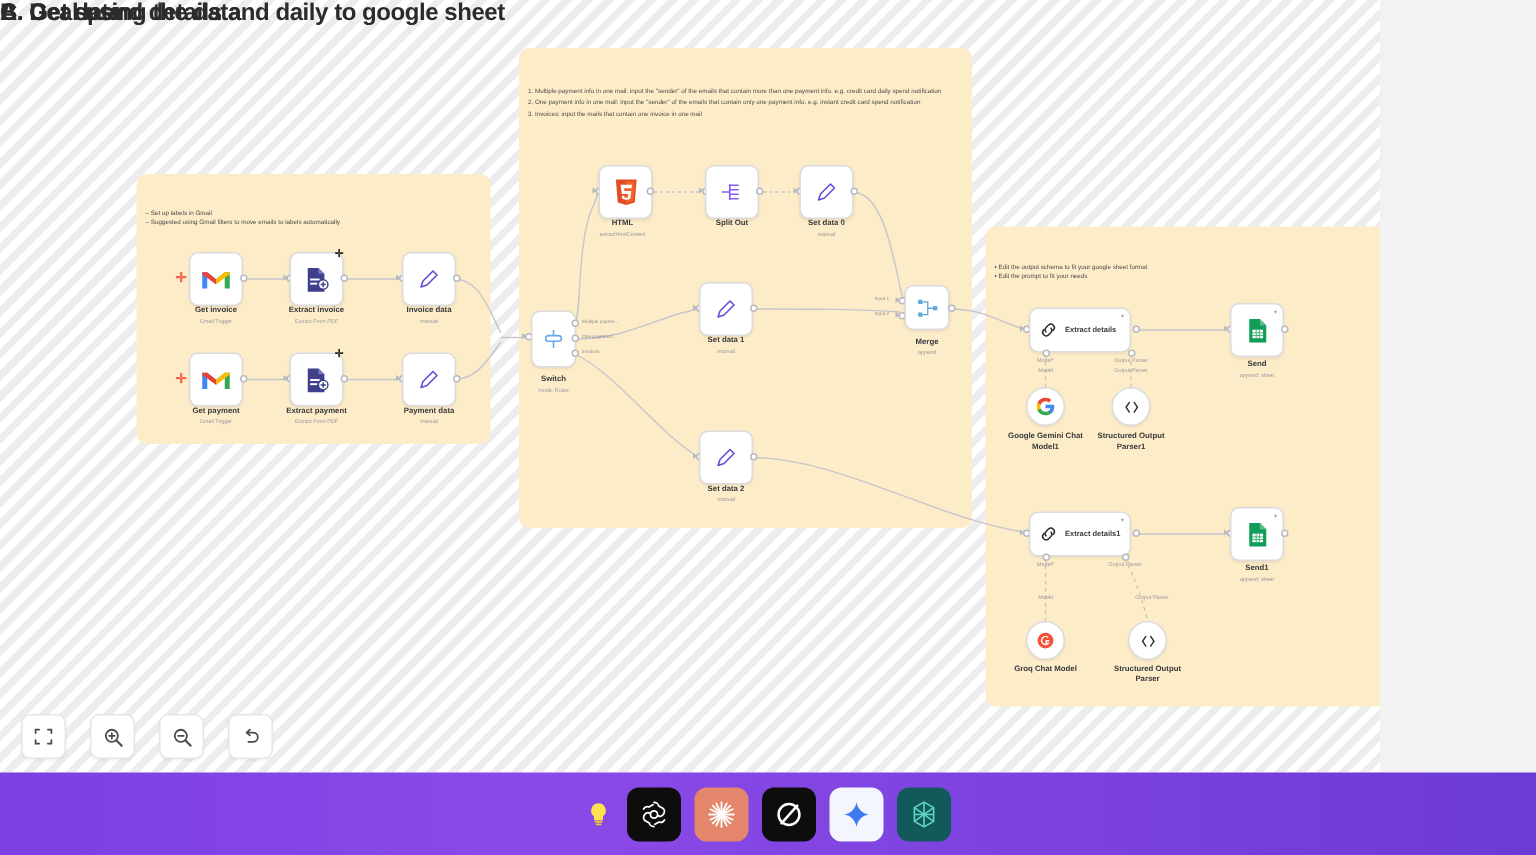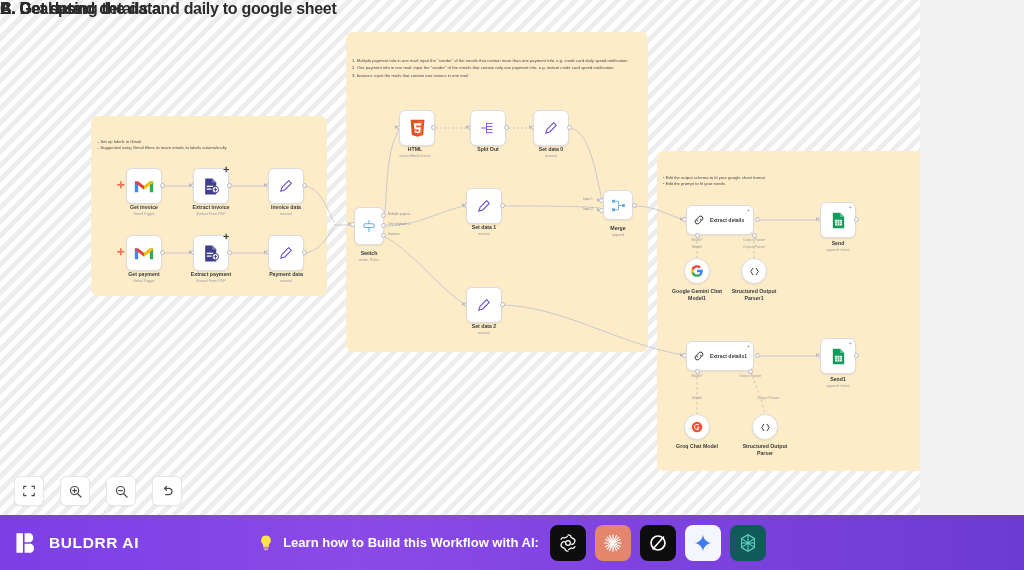--- a/index.html
+++ b/index.html
@@ -540,36 +540,27 @@
     <div class="tool-btn">
       <svg width="15" height="15" viewBox="0 0 24 24">
         <path d="M8,7 H14 a5,5 0 0 1 0,10 H9" fill="none" stroke="#4a4a4f" stroke-width="1.9" stroke-linecap="round"></path>
         <path d="M10.5,4 L7,7 L10.5,10" fill="none" stroke="#4a4a4f" stroke-width="1.9" stroke-linecap="round" stroke-linejoin="round"></path>
       </svg>
     </div>
   </div>
 </div>
 
 <div id="brandbar">
-  <div id="brand">
-    <svg width="26" height="26" viewBox="0 0 32 32">
-      <rect x="3" y="4" width="8" height="24" fill="#ffffff"></rect>
-      <path d="M13,4 h7 a6,6 0 0 1 0,11 h-7 z" fill="#ffffff"></path>
-      <path d="M13,17 h8 a6,6 0 0 1 0,11 h-8 z" fill="#ffffff"></path>
-    </svg>
-    <span id="brand-name">BULDRR AI</span>
-  </div>
 
   <div id="learn-wrap">
     <svg width="16" height="18" viewBox="0 0 20 24">
       <path d="M10,2 a6.5,6.5 0 0 1 4,11.6 V17 h-8 v-3.4 A6.5,6.5 0 0 1 10,2 z" fill="#ffe14d"></path>
       <rect x="6.5" y="17.5" width="7" height="1.8" rx="0.8" fill="#e8c93c"></rect>
       <rect x="7.5" y="20" width="5" height="1.6" rx="0.8" fill="#e8c93c"></rect>
     </svg>
-    <span id="learn-text">Learn how to Build this Workflow with AI:</span>
 
     <div id="ai-icons">
       <div class="ai-icon" style="background:#0d0d0d;">
         <svg width="22" height="22" viewBox="0 0 24 24">
           <path d="M12,3.2 c2,0 3.3,1.4 3.4,2.6 l3,1.7 c1.1,0.7 1.6,2.4 0.6,4.1 c-1,1.7 -2.7,2 -3.8,1.4 M12,20.8 c-2,0 -3.3,-1.4 -3.4,-2.6 l-3,-1.7 c-1.1,-0.7 -1.6,-2.4 -0.6,-4.1 c1,-1.7 2.7,-2 3.8,-1.4 M4.4,8 c1,-1.7 2.7,-2 3.9,-1.4 l3,-1.7 M19.6,16 c-1,1.7 -2.7,2 -3.9,1.4 l-3,1.7" fill="none" stroke="#fff" stroke-width="1.3" stroke-linecap="round"></path>
           <circle cx="12" cy="12" r="2.6" fill="none" stroke="#fff" stroke-width="1.3"></circle>
         </svg>
       </div>
       <div class="ai-icon" style="background:#e3866c;">
         <svg width="22" height="22" viewBox="0 0 24 24">

